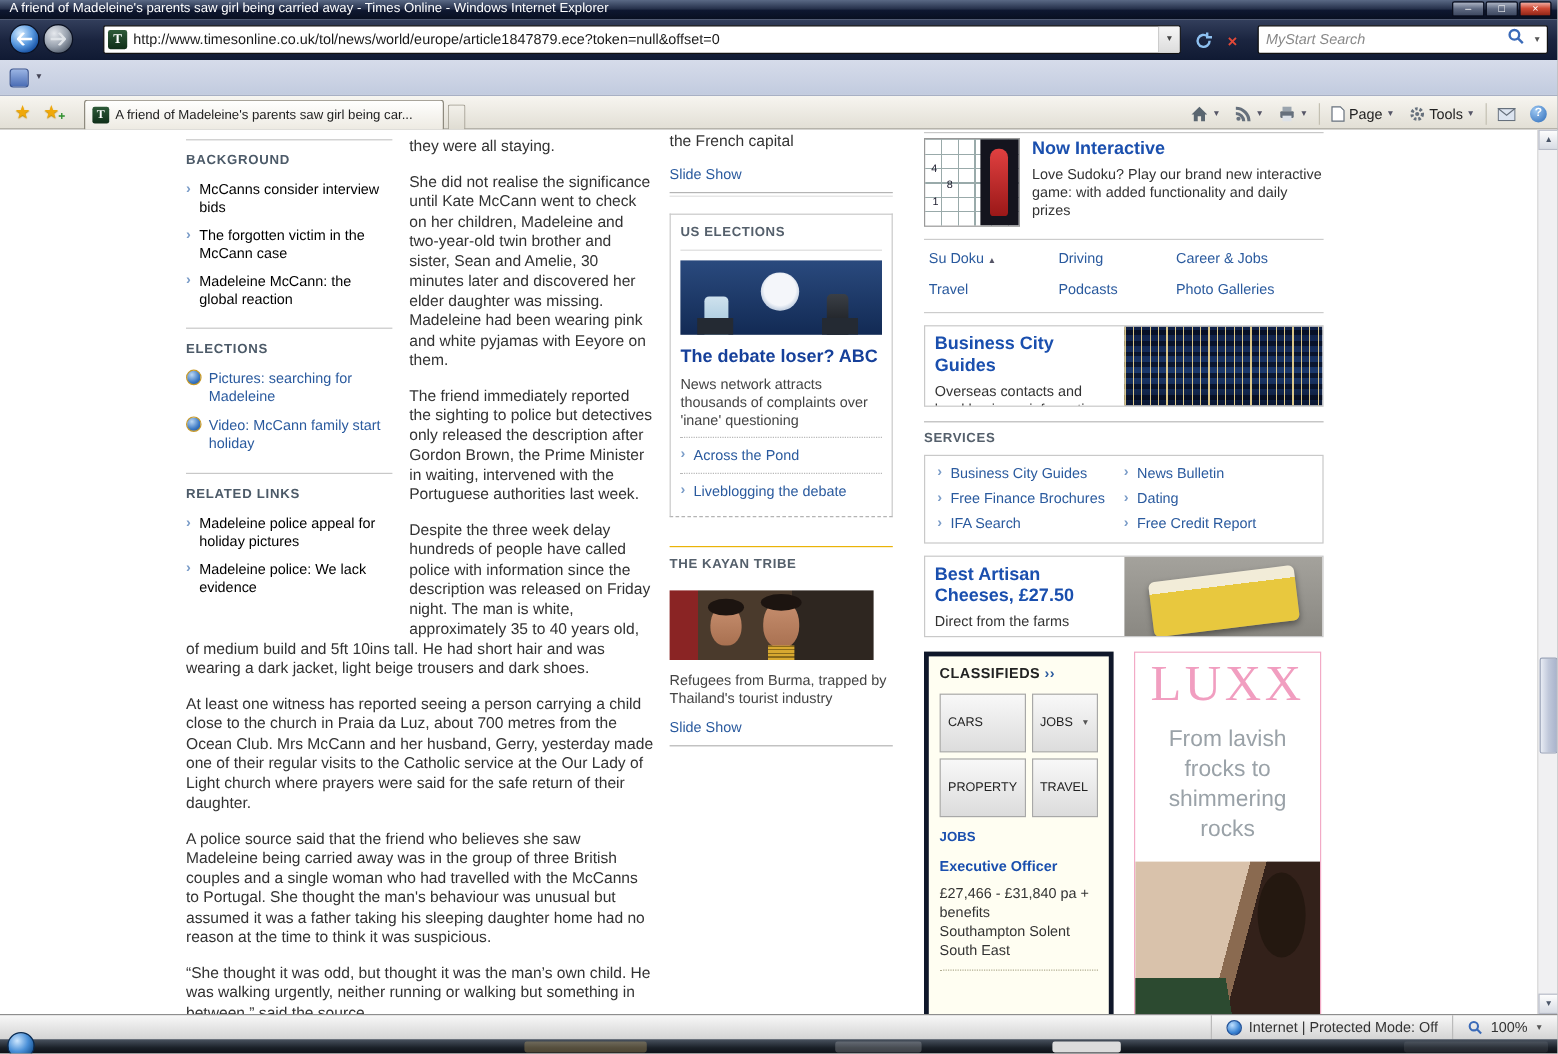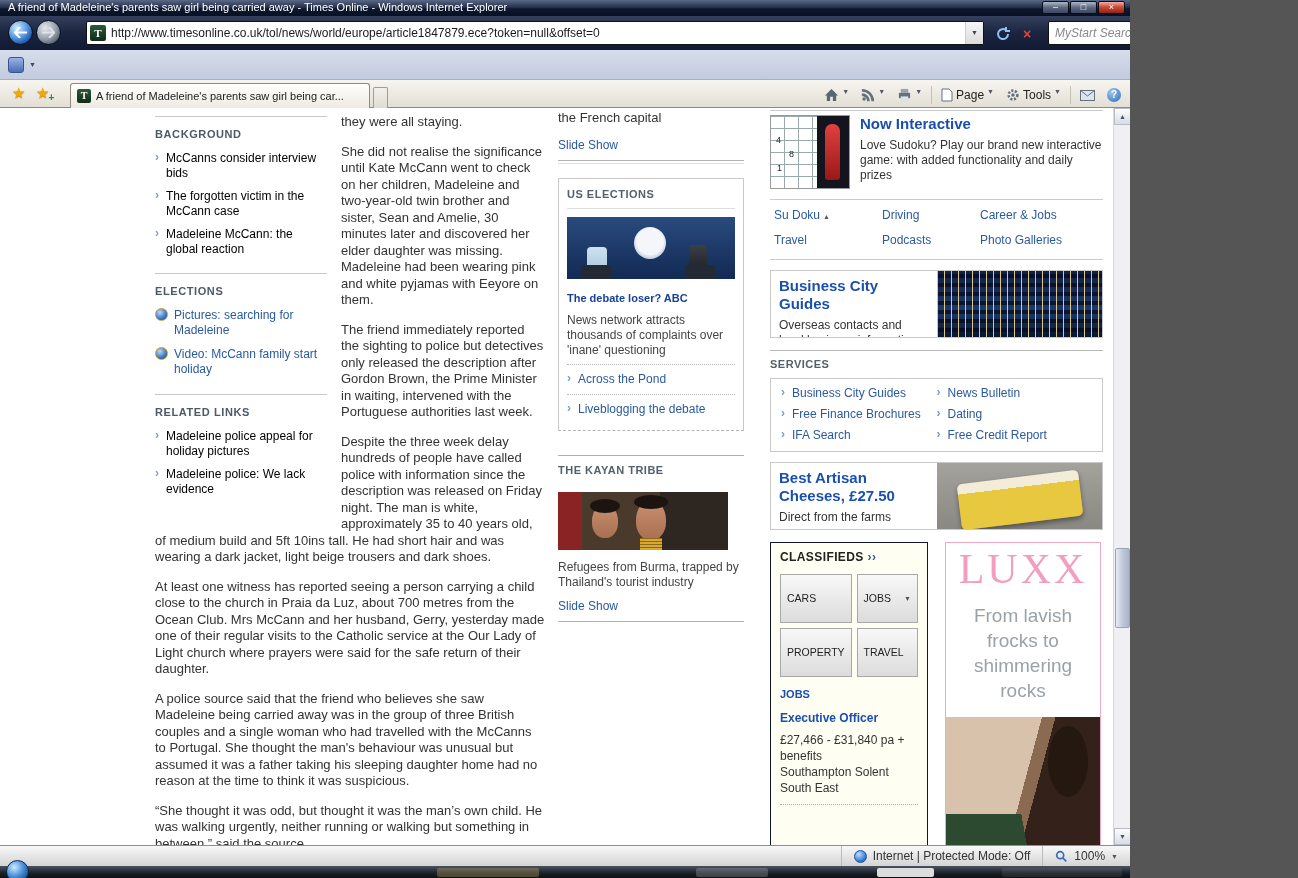--- a/index.html
+++ b/index.html
@@ -1,18 +1,18 @@
 <!DOCTYPE html>
 <html><head>
 <meta charset="utf-8">
 <style>
   *{margin:0;padding:0;box-sizing:border-box;}
   html,body{margin:0;padding:0;}
   body{font-family:"Liberation Sans",sans-serif;background:#555;}
-  .window{position:relative;width:1130px;height:878px;background:#fff;overflow:hidden;}
+  .window{position:relative;width:1298px;height:878px;background:#fff;overflow:hidden;}
 
   
   .titlebar{position:absolute;left:0;top:0;width:100%;height:16px;
     background:linear-gradient(#5a6985,#27324c 45%,#0e1730 55%,#091021);
     color:#fff;font-size:11px;line-height:15px;padding-left:8px;white-space:nowrap;}
   .winbtns{position:absolute;top:1px;right:5px;display:flex;gap:1px;}
   .winbtn{width:27px;height:13px;border:1px solid #0a0f1e;border-radius:2px;
     background:linear-gradient(#aeb6c6,#5d6880 50%,#3c475f);color:#fff;font-size:9px;line-height:11px;text-align:center;}
   .winbtn.close{background:linear-gradient(#f2b0a6,#cf4a35 45%,#8e2416);}
 
@@ -52,21 +52,21 @@
   .star.add{left:36px;}
   .star .plus{position:absolute;right:-5px;bottom:-1px;font-size:10px;font-weight:bold;color:#2e8f2e;text-shadow:none;}
   .tab{position:absolute;left:70px;top:3px;width:300px;height:25px;
     background:linear-gradient(#fffffe,#edeae2);border:1px solid #8e8a7e;border-bottom:0;border-radius:3px 3px 0 0;
     display:flex;align-items:center;padding:0 6px;font-size:11px;color:#222;}
   .tab .favicon{width:14px;height:14px;font:bold 10px/14px "Liberation Serif",serif;margin:0 5px 0 0;}
   .tab-title{white-space:nowrap;overflow:hidden;}
   .tabstub{position:absolute;left:373px;top:7px;width:15px;height:21px;
     background:linear-gradient(#f2f0ea,#dfdcd2);border:1px solid #a09c90;border-bottom:0;border-radius:2px 2px 0 0;}
   .tb-icons{position:absolute;right:4px;top:3px;height:24px;display:flex;align-items:center;gap:2px;}
-  .tbi{display:flex;align-items:flex-start;gap:3px;padding:2px 5px;font-size:12px;color:#222;}
+  .tbi{display:flex;align-items:center;gap:3px;padding:2px 5px;font-size:12px;color:#222;}
   .tbi .caret{font-size:7px;color:#556;}
   .tb-sep{width:1px;height:18px;background:#c4c0b2;margin:0 2px;}
   .helpdot{width:14px;height:14px;border-radius:50%;background:radial-gradient(circle at 35% 30%,#9ec8f2,#2a6ab8);
     color:#fff;font-size:10px;font-weight:bold;line-height:14px;text-align:center;}
 
   
   .content{position:absolute;left:0;top:108px;width:100%;height:737px;background:#fff;overflow:hidden;}
 
   .vscroll{position:absolute;right:0;top:0;width:17px;height:100%;background:#f0f0f2;border-left:1px solid #d8d8d8;}
   .varrow{position:absolute;left:0;width:17px;height:17px;background:linear-gradient(#fdfdfd,#d8dce4);
@@ -95,21 +95,21 @@
   .pbox{border:1px solid #c9c9c9;border-bottom:1px dashed #b4b4b4;padding:8px 8px 6px;margin-bottom:24px;}
   .pbox-header{font-size:11px;font-weight:bold;color:#55606c;letter-spacing:.5px;padding-bottom:6px;
     border-bottom:1px solid #ddd;margin-bottom:8px;}
   .pimg{position:relative;width:168px;height:62px;overflow:hidden;background:linear-gradient(180deg,#2a4a7e,#122a54);}
   .emblem{position:absolute;left:67px;top:10px;width:32px;height:32px;border-radius:50%;
     background:radial-gradient(circle at 50% 45%,#f4f6fa 55%,#c8d4e4 70%,#eef2f8);}
   .fig{position:absolute;bottom:0;border-radius:4px 4px 0 0;}
   .fig.l{left:20px;width:20px;height:32px;background:linear-gradient(#cfe2ee,#9cc2da);}
   .fig.r{left:122px;width:18px;height:34px;background:linear-gradient(#3a3f46,#16181c);}
   .podium{position:absolute;bottom:0;width:30px;height:14px;background:#242a33;}
-  .headline{font-size:11px;font-weight:bold;color:#16409a;line-height:18px;margin:10px 0 6px;}
+  .headline{font-size:15px;font-weight:bold;color:#16409a;line-height:18px;margin:10px 0 6px;}
   .psum{color:#444;margin-bottom:6px;}
   .plink{position:relative;padding:7px 0 7px 11px;border-top:1px dotted #b8b8b8;color:#2a5a9e;cursor:pointer;}
   .plink::before{content:"›";position:absolute;left:0;top:6px;color:#7a9cc8;font-weight:bold;}
   .ksec{border-top:1px solid #eab308;padding-top:7px;}
   .kimg{position:relative;width:170px;height:58px;margin:4px 0 10px;overflow:hidden;
     background:linear-gradient(90deg,#8a2424 0 14%,#4a3a2c 14% 60%,#2e2620 60%);}
   .face{position:absolute;border-radius:50% 50% 45% 45%;background:linear-gradient(#c89070,#a87050);}
   .face.a{left:34px;top:12px;width:26px;height:34px;}
   .face.b{left:78px;top:8px;width:30px;height:40px;}
   .hair{position:absolute;left:-2px;top:-5px;right:-2px;height:14px;border-radius:50%;background:#1c1410;}
@@ -139,21 +139,21 @@
   .services{margin-top:12px;border-top:1px solid #b8b8b8;}
   .svc-head{font-size:11px;font-weight:bold;color:#55606c;letter-spacing:.5px;padding:6px 0;}
   .svc-box{border:1px solid #c9c9c9;display:flex;padding:7px 10px 2px;}
   .svc-col{width:50%;}
   .svc-link{position:relative;padding-left:11px;margin-bottom:6px;color:#2a5a9e;cursor:pointer;}
   .svc-link::before{content:"›";position:absolute;left:0;top:-1px;color:#7a9cc8;font-weight:bold;}
   .cheeseimg{position:relative;background:linear-gradient(#a4a29c,#8a8882);overflow:hidden;}
   .wedge{position:absolute;left:22px;top:14px;width:122px;height:46px;border-radius:5px;transform:rotate(-7deg);
     background:linear-gradient(#f2ecd8 0 22%,#e8c83e 22%);box-shadow:0 3px 5px rgba(0,0,0,.4);}
   .rail-bottom{display:flex;gap:17px;margin-top:12px;}
-  .classifieds{width:158px;background:#fffef2;border:1px solid #0f172a;padding:7px 9px;}
+  .classifieds{width:158px;background:#fffef2;border:4px solid #0f172a;padding:7px 9px;}
   .cl-head{font-size:12px;font-weight:bold;color:#222;letter-spacing:.4px;}
   .cl-head .chev{color:#2a5a9e;}
   .cl-tabs{display:grid;grid-template-columns:1fr 1fr;gap:5px;margin:9px 0 4px;}
   .cl-tab{background:linear-gradient(#f8f8f8,#dcdcdc);border:1px solid #a8a8a8;font-size:10.5px;color:#222;
     padding:16px 6px;display:flex;justify-content:space-between;align-items:center;cursor:pointer;}
   .cl-tab .caret{font-size:7px;color:#555;}
   .cl-label{font-size:11px;font-weight:bold;color:#1a4fae;margin:10px 0 0;}
   .job{padding:9px 0 8px;border-bottom:1px dotted #b0ac90;}
   .job-title{font-weight:bold;color:#1a4fae;line-height:15px;margin-bottom:6px;cursor:pointer;}
   .job-meta{line-height:16px;color:#333;}

